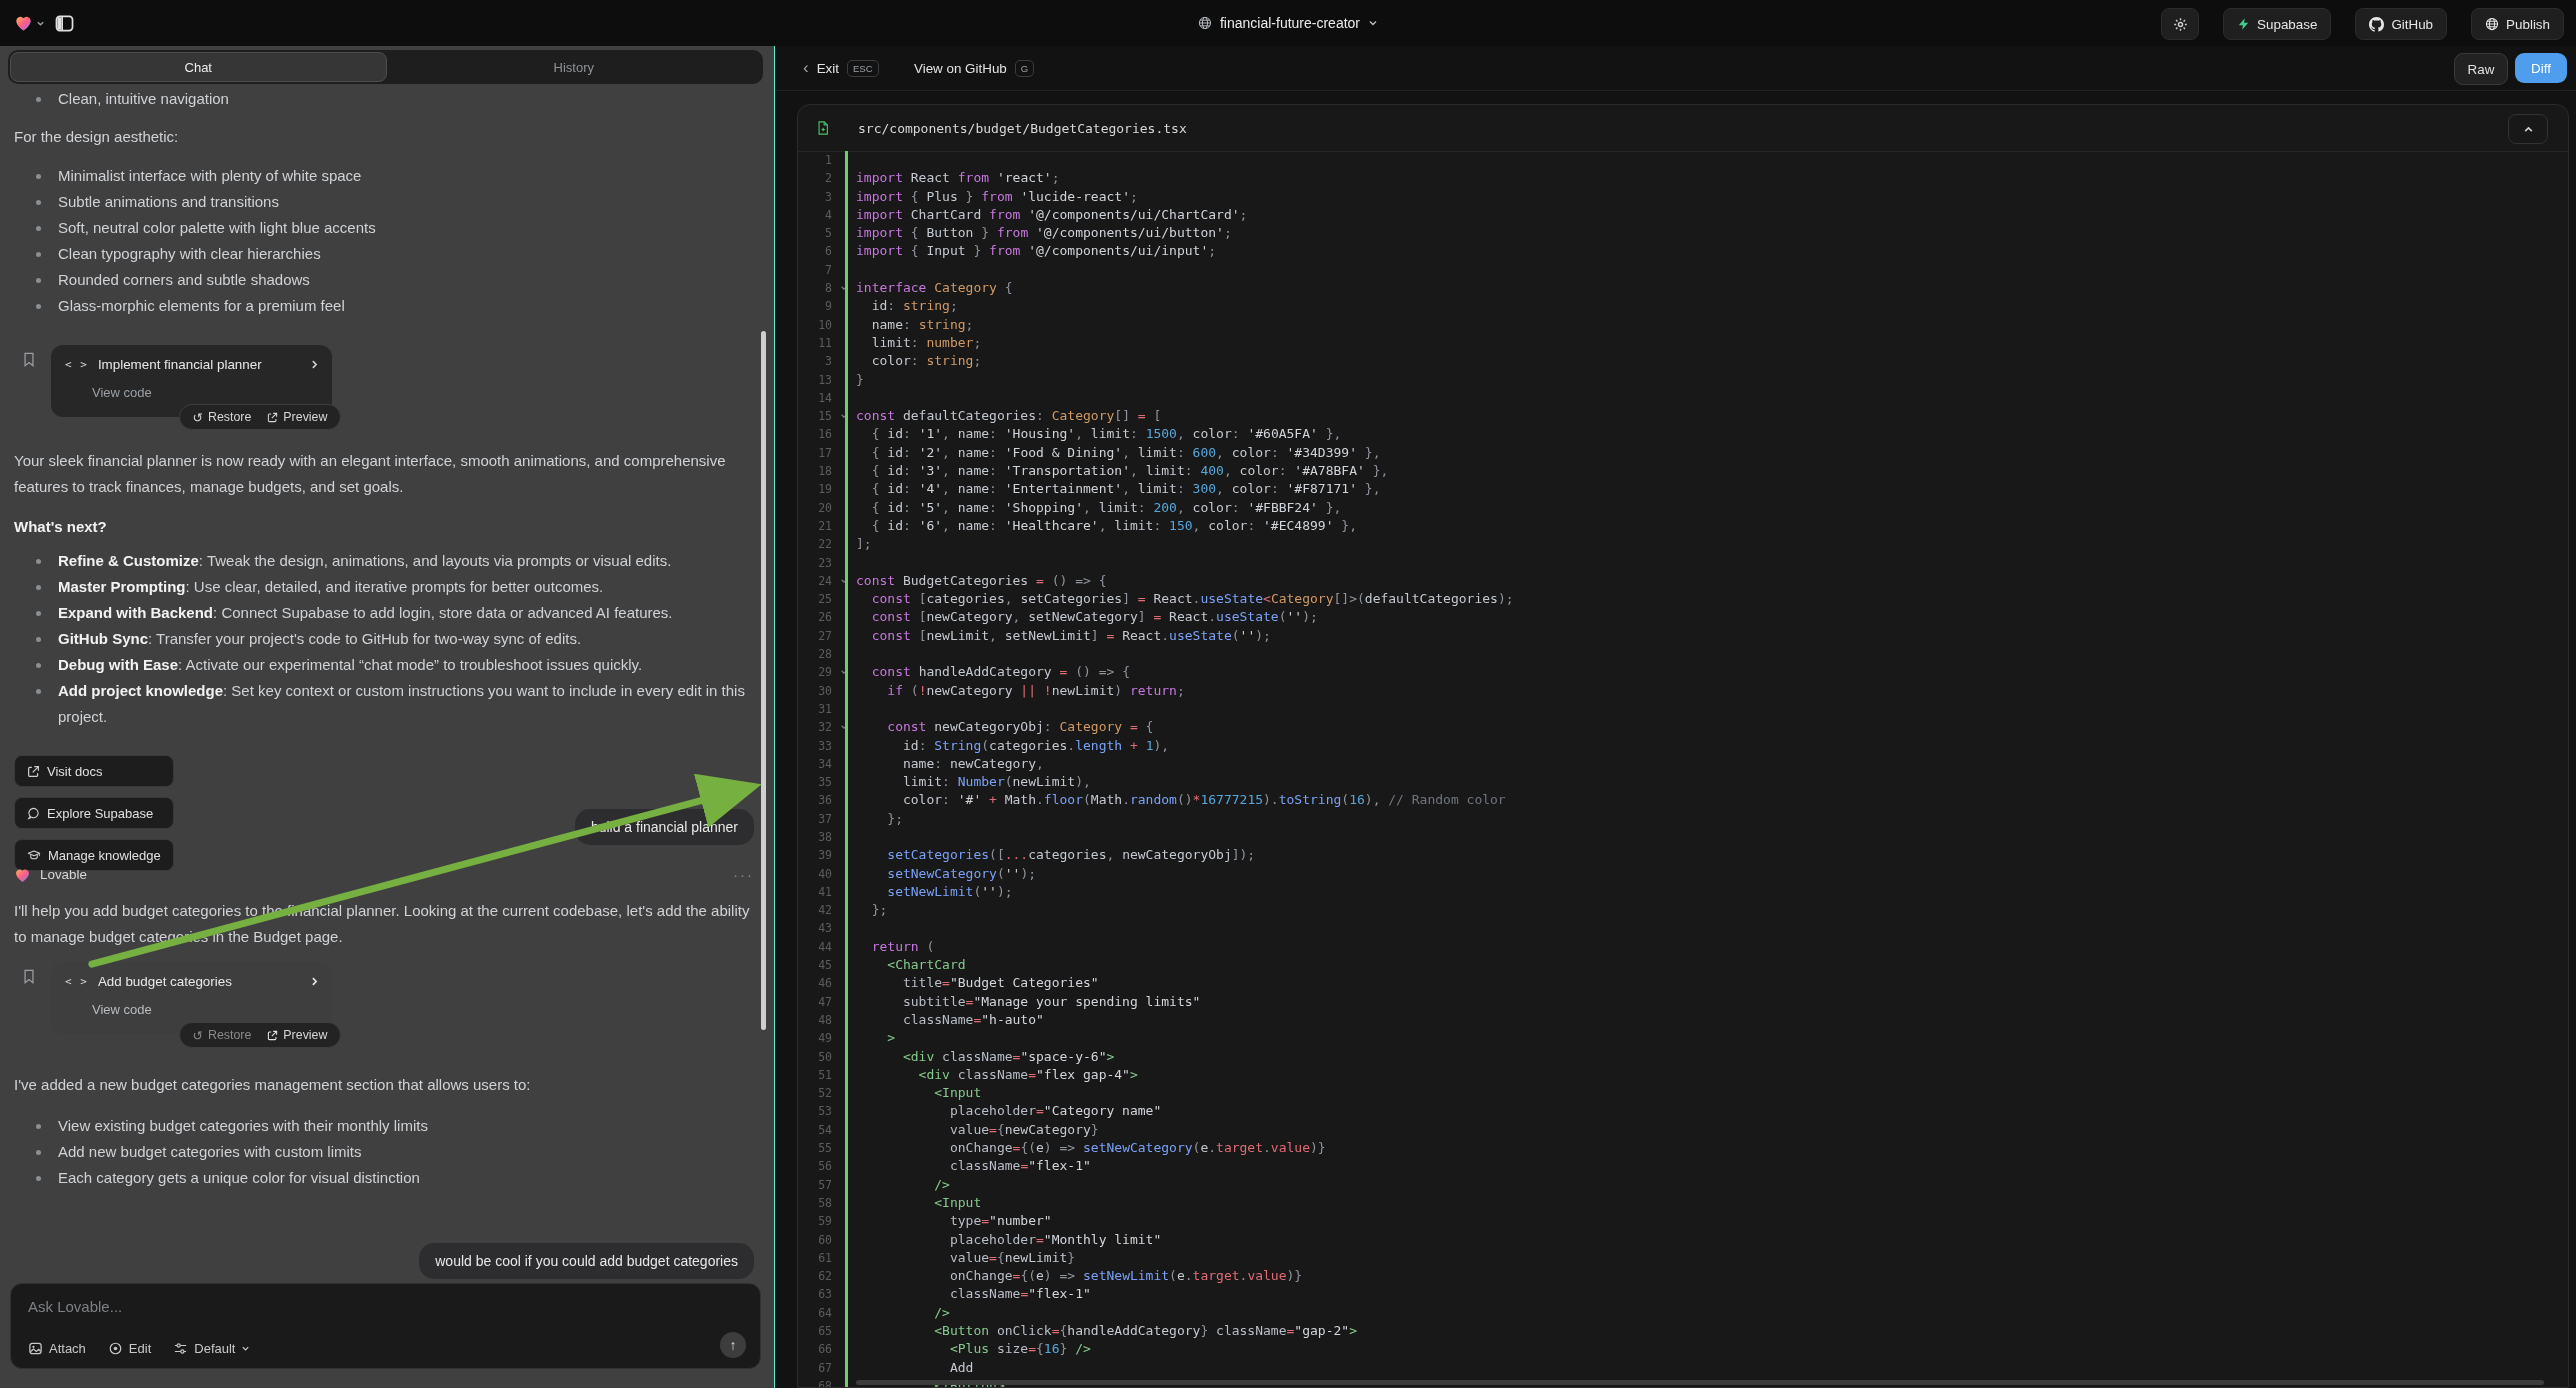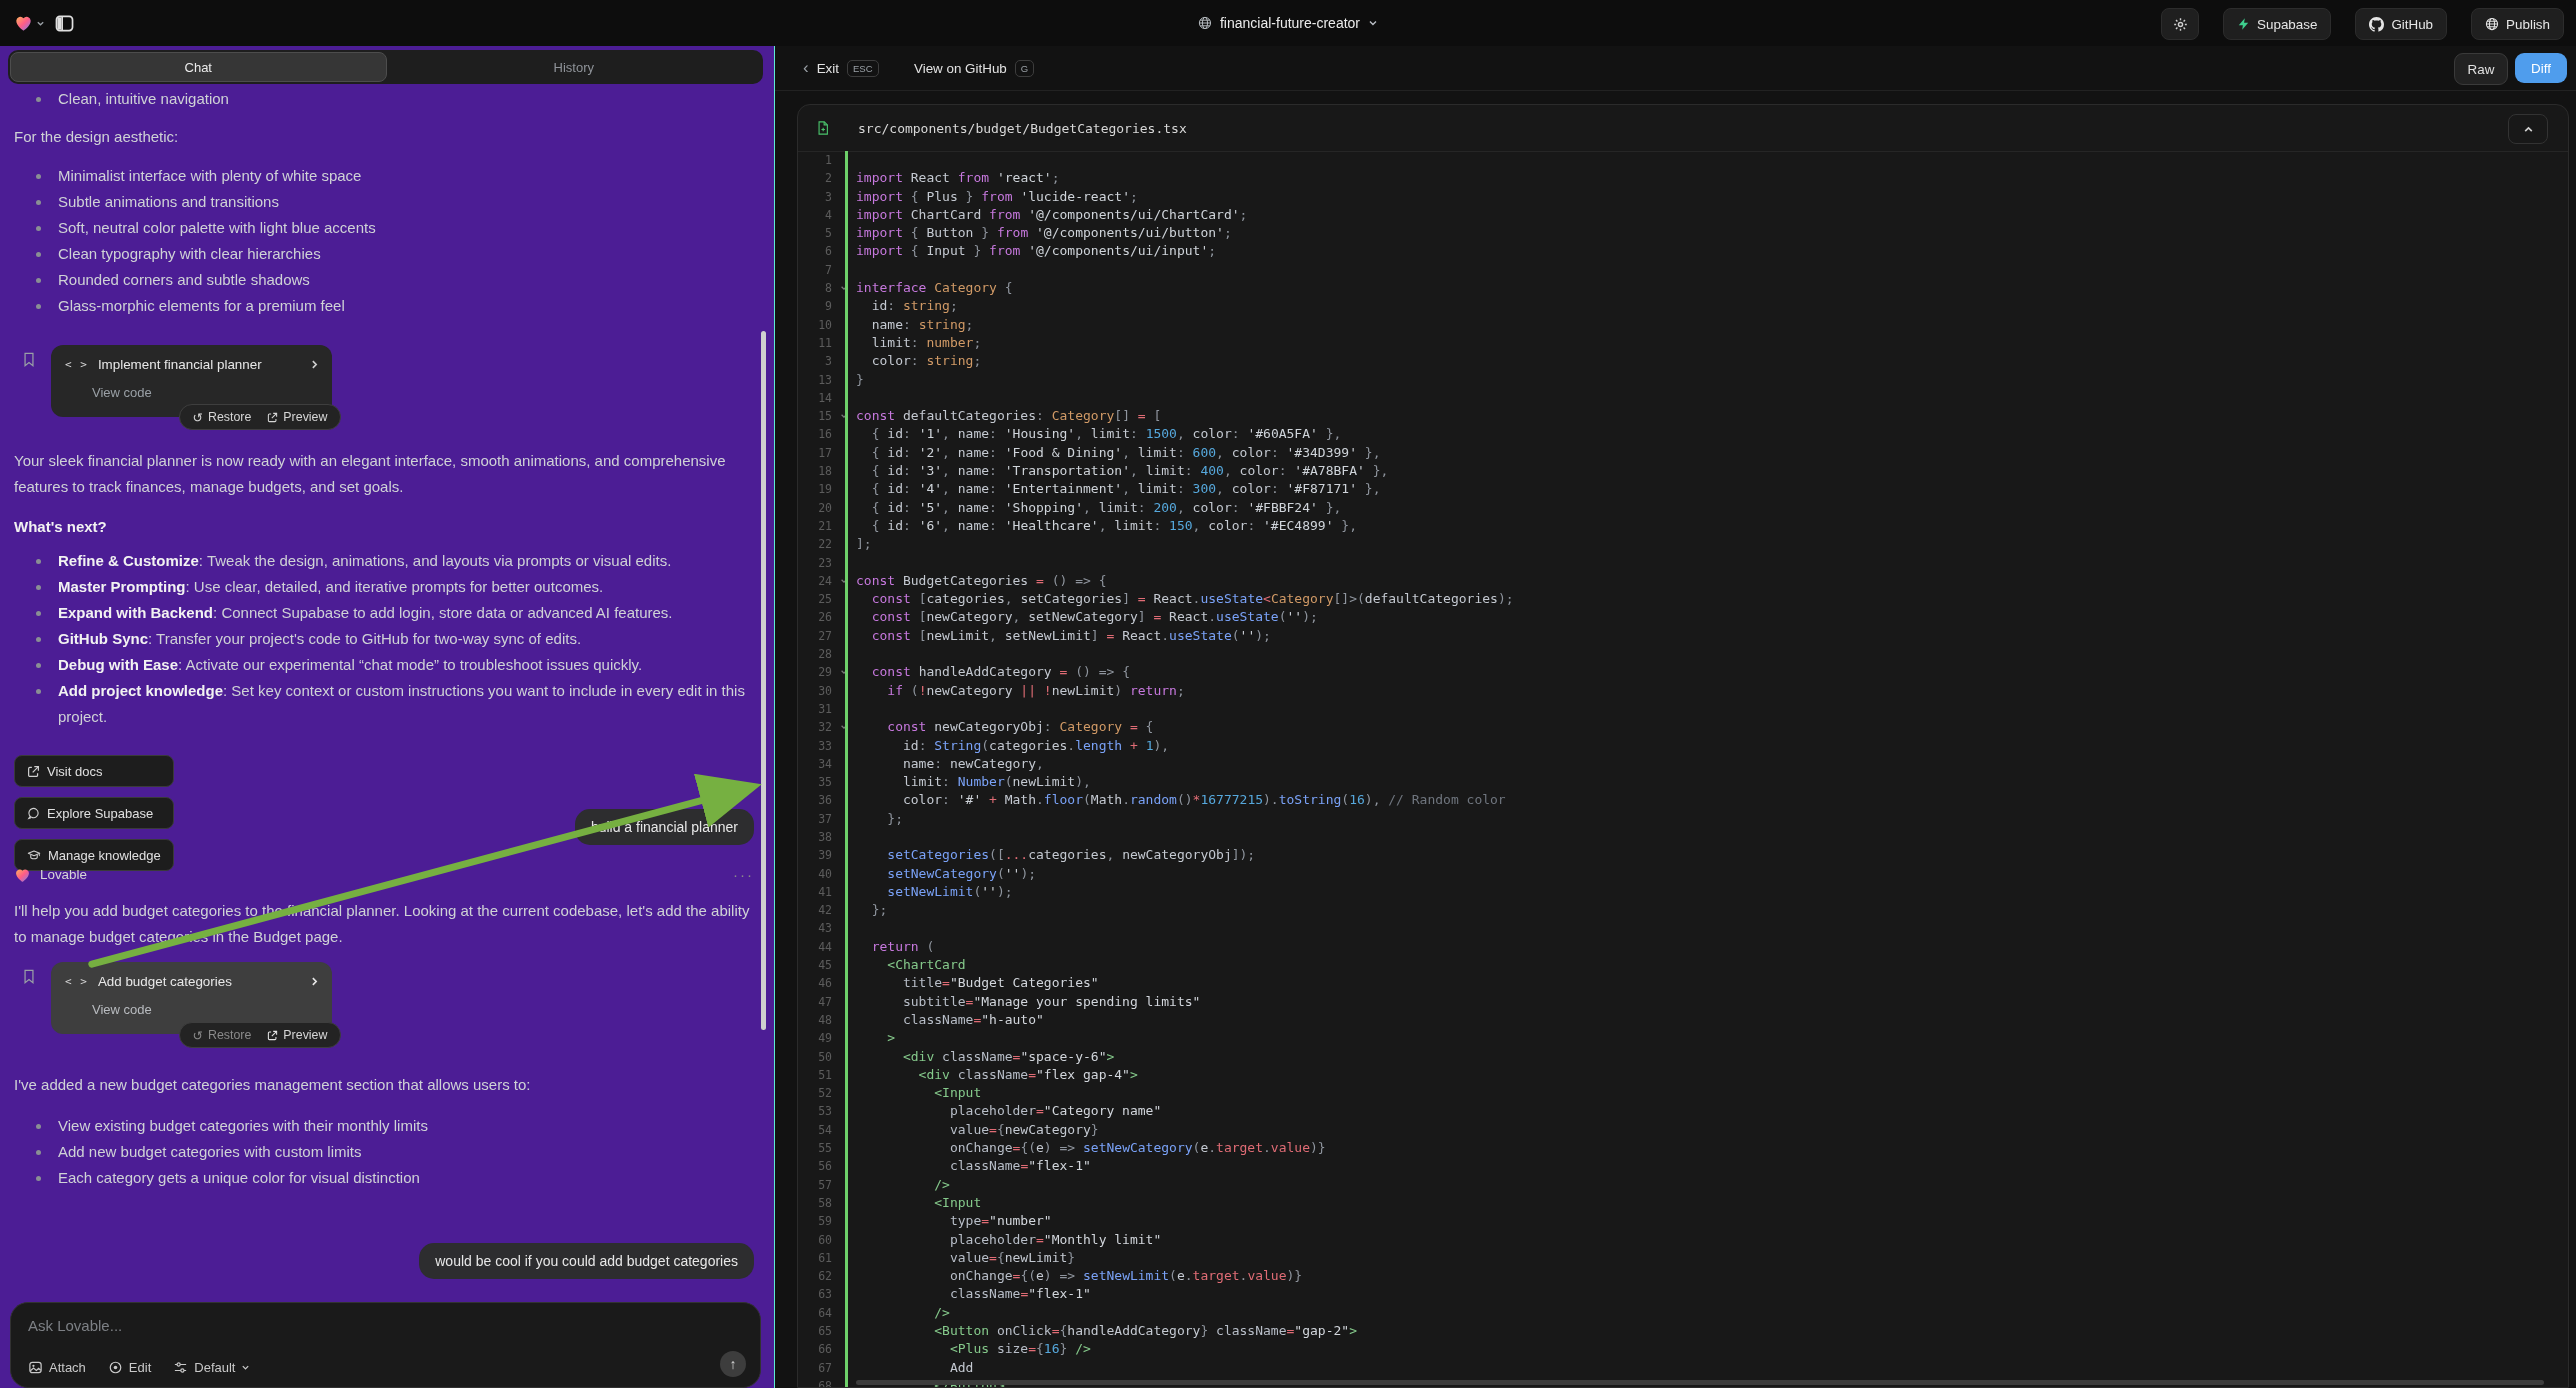--- a/index.html
+++ b/index.html
@@ -9,21 +9,21 @@
   .topbar{position:absolute;left:0;top:0;right:0;height:46px;background:#0d0d0d;}
   .tb-left{position:absolute;left:14px;top:0;height:46px;display:flex;align-items:center;gap:10px;}
   .tb-center{position:absolute;left:50%;top:0;transform:translateX(-50%);height:46px;display:flex;align-items:center;gap:8px;}
   .tb-right{position:absolute;right:12px;top:8px;display:flex;gap:24px;}
   .proj-title{font-size:14px;color:#ececec;}
   .tb-btn{height:30px;display:flex;align-items:center;gap:7px;padding:0 13px;background:#1f1f1f;border:1px solid #2c2c2c;
           border-radius:8px;font-size:13.4px;color:#e6e6e6;cursor:pointer;}
   .tb-iconbtn{width:36px;justify-content:center;padding:0;}
   .muted{color:#9aa0a6;}
   
-  .chat{position:absolute;left:0;top:46px;width:774px;bottom:0;background:#4c1d95;border-right:4px solid #5eead4;}
+  .chat{position:absolute;left:0;top:46px;width:774px;bottom:0;background:#404040;border-right:4px solid #5eead4;}
   .tabbar{position:absolute;left:8px;top:4px;width:755px;height:34px;background:#1e1e1e;border-radius:10px;display:flex;padding:2px;box-sizing:border-box;}
   .tab{flex:1;display:flex;align-items:center;justify-content:center;font-size:13px;color:#8f9399;border-radius:8px;cursor:pointer;}
   .tab.active{background:#363636;border:1px solid #4d4d4d;color:#ececec;}
   .blk{position:absolute;left:0;right:20px;font-size:15px;line-height:26px;color:#cfd2d6;}
   .blk p{margin:0;padding-left:14px;}
   .bold{font-weight:bold;color:#f2f2f2;}
   .brow{display:flex;align-items:flex-start;}
   .dot{flex:0 0 5px;width:5px;height:5px;border-radius:50%;background:#8a8f94;margin:11px 17px 0 36px;}
   .btext{flex:1;}
   .btext b{color:#f2f2f2;}
@@ -45,22 +45,22 @@
         border-radius:8px;font-size:13px;color:#e0e0e0;cursor:pointer;}
   .picon{display:flex;align-items:center;color:#cfcfcf;}
   
   .bubble{position:absolute;right:20px;background:#2d2d2f;border-radius:15px;padding:10px 16px;font-size:14px;color:#e8e8e8;white-space:nowrap;}
   
   .lov-row{position:absolute;left:14px;right:20px;display:flex;align-items:center;gap:9px;font-size:13.4px;color:#d6d6d6;}
   .dots{margin-left:auto;color:#8a8a8a;font-size:15px;letter-spacing:2px;cursor:pointer;}
   .chat-thumb{position:absolute;left:761px;top:331px;width:5px;height:699px;border-radius:3px;background:#cfcfcf;cursor:pointer;}
   .arrow-svg{position:absolute;left:0;top:46px;width:774px;height:1342px;pointer-events:none;z-index:40;}
   
-  .composer{position:absolute;left:10px;bottom:0;width:751px;height:86px;background:#1a1a1a;border:1px solid #323232;
-            border-radius:18px;box-sizing:border-box;}
+  .composer{position:absolute;left:10px;bottom:19px;width:751px;height:86px;background:#1a1a1a;border:1px solid #323232;
+            border-radius:12px;box-sizing:border-box;}
   .composer-ph{position:absolute;left:17px;top:14px;font-size:15px;color:#7d8085;}
   .composer-row{position:absolute;left:17px;bottom:12px;right:14px;display:flex;align-items:center;gap:22px;font-size:13px;color:#c9c9c9;}
   .comp-item{display:flex;align-items:center;gap:6px;cursor:pointer;}
   .send{position:absolute;right:14px;bottom:10px;width:26px;height:26px;border-radius:50%;background:#3d3d3d;color:#d9d9d9;
         display:flex;align-items:center;justify-content:center;font-size:14px;cursor:pointer;}
   
   .codepanel{position:absolute;left:775px;top:46px;right:0;bottom:0;background:#121212;}
   .code-header{position:absolute;left:0;top:0;right:0;height:44px;border-bottom:1px solid #222;}
   .ch-item{position:absolute;top:0;height:44px;display:flex;align-items:center;gap:8px;font-size:13.4px;color:#e3e3e3;cursor:pointer;}
   .kbd{border:1px solid #3d3d3d;border-radius:5px;font-size:9.5px;padding:2px 5px;color:#9aa0a6;}

